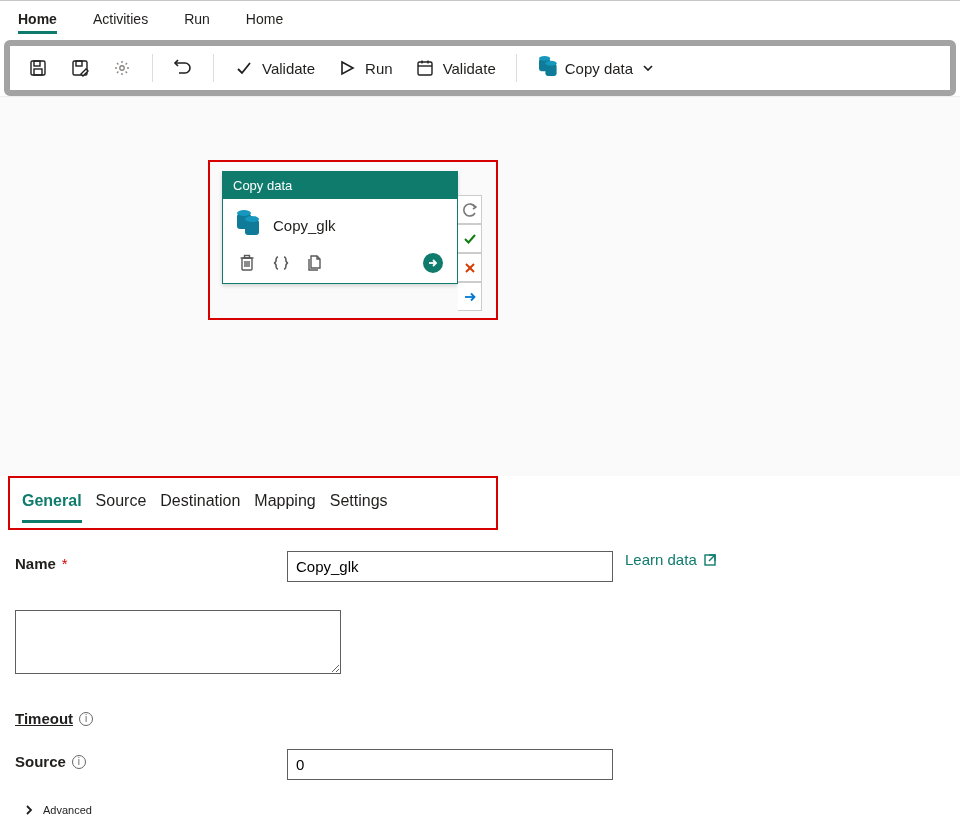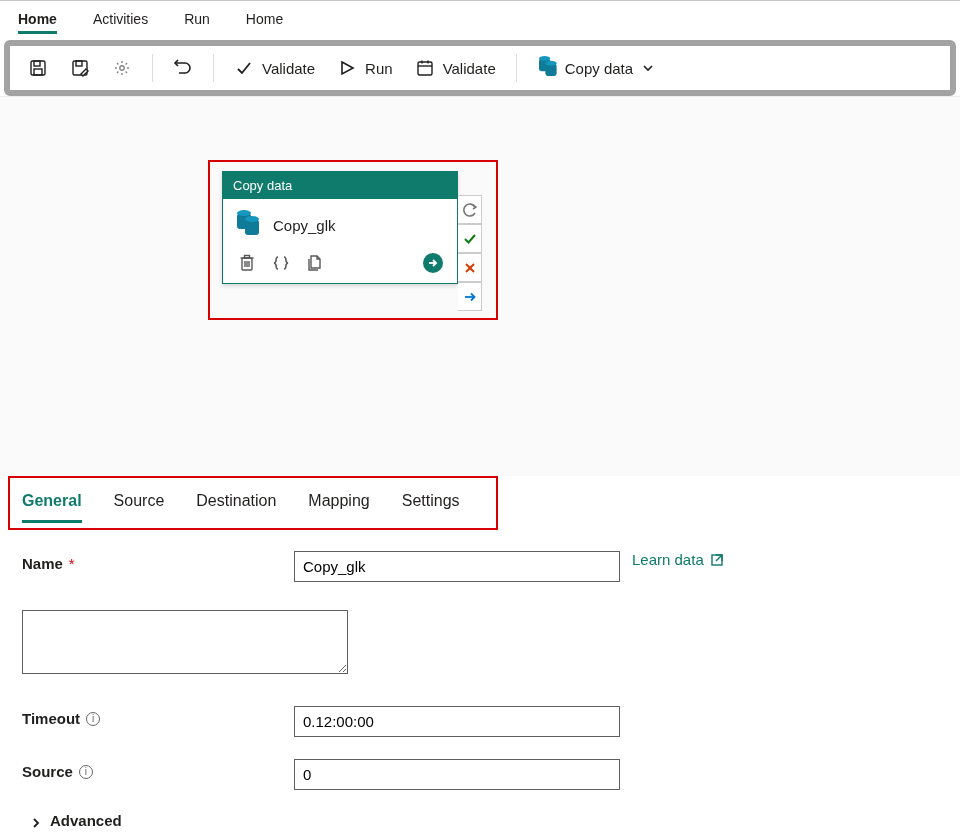--- a/index.html
+++ b/index.html
@@ -28,37 +28,37 @@
   .act-spacer { flex: 1; }
   .go-circle { width: 20px; height: 20px; border-radius: 50%; background: #0f7b6c; display: inline-flex; align-items: center; justify-content: center; color: #fff; cursor: pointer; }
 
   .side-buttons { position: absolute; width: 24px; display: flex; flex-direction: column; }
   .side-btn { height: 29px; border: 1px solid #ccc; border-left: none; background: #fff; display: flex; align-items: center; justify-content: center; font-size: 14px; font-weight: 600; }
   .side-btn.grey { color: #777; }
   .side-btn.green { color: #107c10; }
   .side-btn.red { color: #d83b01; }
   .side-btn.blue { color: #0078d4; }
 
-  .prop-tabs { display: flex; gap: 32px; padding: 10px 22px 0 22px; background: #fff; position: relative; }
+  .prop-tabs { display: flex; gap: 14px; padding: 10px 22px 0 22px; background: #fff; position: relative; }
   .prop-tab { font-size: 16px; padding: 6px 0 10px 0; cursor: pointer; color: #201f1e; }
   .prop-tab.active { font-weight: 600; color: #0f7b6c; border-bottom: 3px solid #0f7b6c; }
 
   .highlight-tabs { position: absolute; border: 2px solid #d60000; pointer-events: none; }
 
-  .form { padding: 28px 22px 0 22px; }
+  .form { padding: 28px 22px 0 15px; }
   .form-row { display: flex; align-items: flex-start; margin-bottom: 28px; }
   .form-label { width: 272px; font-size: 15px; display: flex; align-items: center; gap: 6px; padding-top: 4px; }
   .req { color: #d60000; }
   .field { width: 326px; }
   .field input[type=text] { width: 100%; border: 1px solid #605e5c; padding: 6px 8px; font-size: 15px; }
   .field textarea { width: 100%; height: 64px; border: 1px solid #605e5c; padding: 6px 8px; font-size: 15px; resize: both; }
   .learn-more { margin-left: 12px; color: #0f7b6c; font-size: 15px; cursor: pointer; display: inline-flex; align-items: center; gap: 6px; }
   .info-icon { width: 14px; height: 14px; border: 1px solid #666; border-radius: 50%; display: inline-flex; align-items: center; justify-content: center; font-size: 10px; color: #666; }
 
-  .advanced { display: inline-flex; align-items: flex-end; gap: 8px; font-size: 15px; font-weight: 700; cursor: pointer; margin-left: 8px; }
+  .advanced { display: inline-flex; align-items: flex-end; gap: 8px; font-size: 11px; font-weight: 400; cursor: pointer; margin-left: 8px; }
 
   .db-icon { position: relative; width: 24px; height: 24px; }
   .db-icon .cyl { position: absolute; width: 14px; height: 16px; border-radius: 4px 4px 3px 3px; background: #0f7b98; }
   .db-icon .cyl::before { content:""; position:absolute; top:-3px; left:0; width:14px; height:6px; border-radius:50%; background:#1597be; }
   .db-icon .c1 { left: 0; top: 0; }
   .db-icon .c2 { left: 8px; top: 6px; }
 
   svg { display: block; }
 </style>
 </head>
@@ -260,25 +260,22 @@
   </div>
 
   <div class="form-row">
     <div class="field">
       <textarea style=""></textarea>
     </div>
   </div>
 
   <div class="form-row" style="margin-bottom:22px;">
     <div class="form-label">
-      <span style="font-weight:600;">Timeout</span>
+      <span style="font-weight:600;text-decoration:underline;">Timeout</span>
       <span class="info-icon">i</span>
-    </div>
-    <div class="field">
-      <input type="text" value="0.12:00:00" style="">
     </div>
   </div>
 
   <div class="form-row" style="margin-bottom:22px;">
     <div class="form-label">
       <span style="font-weight:600;">Source</span>
       <span class="info-icon">i</span>
     </div>
     <div class="field">
       <input type="text" value="0" style="">

